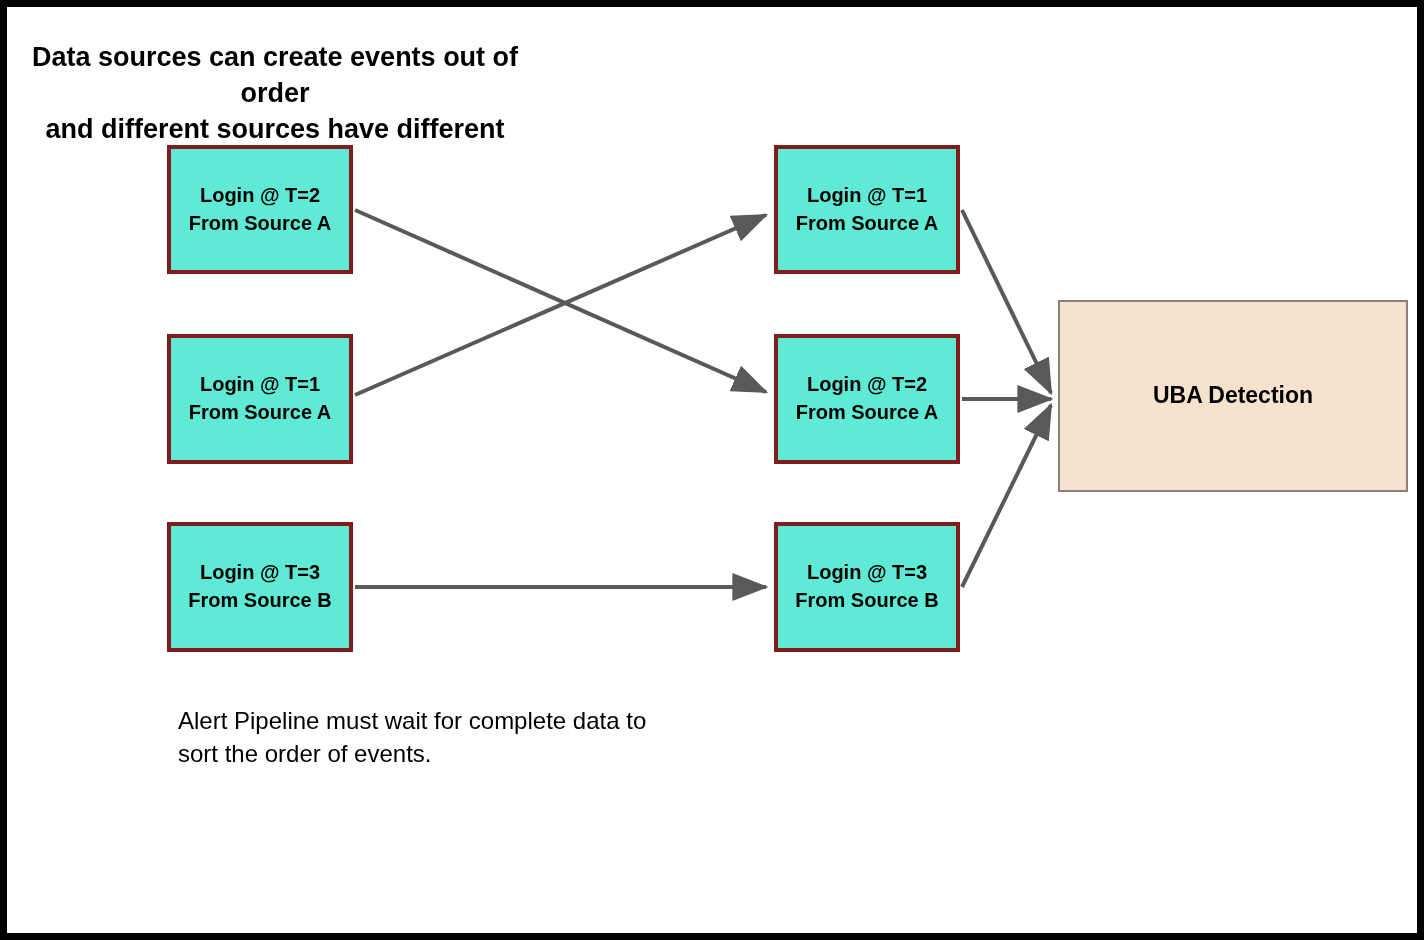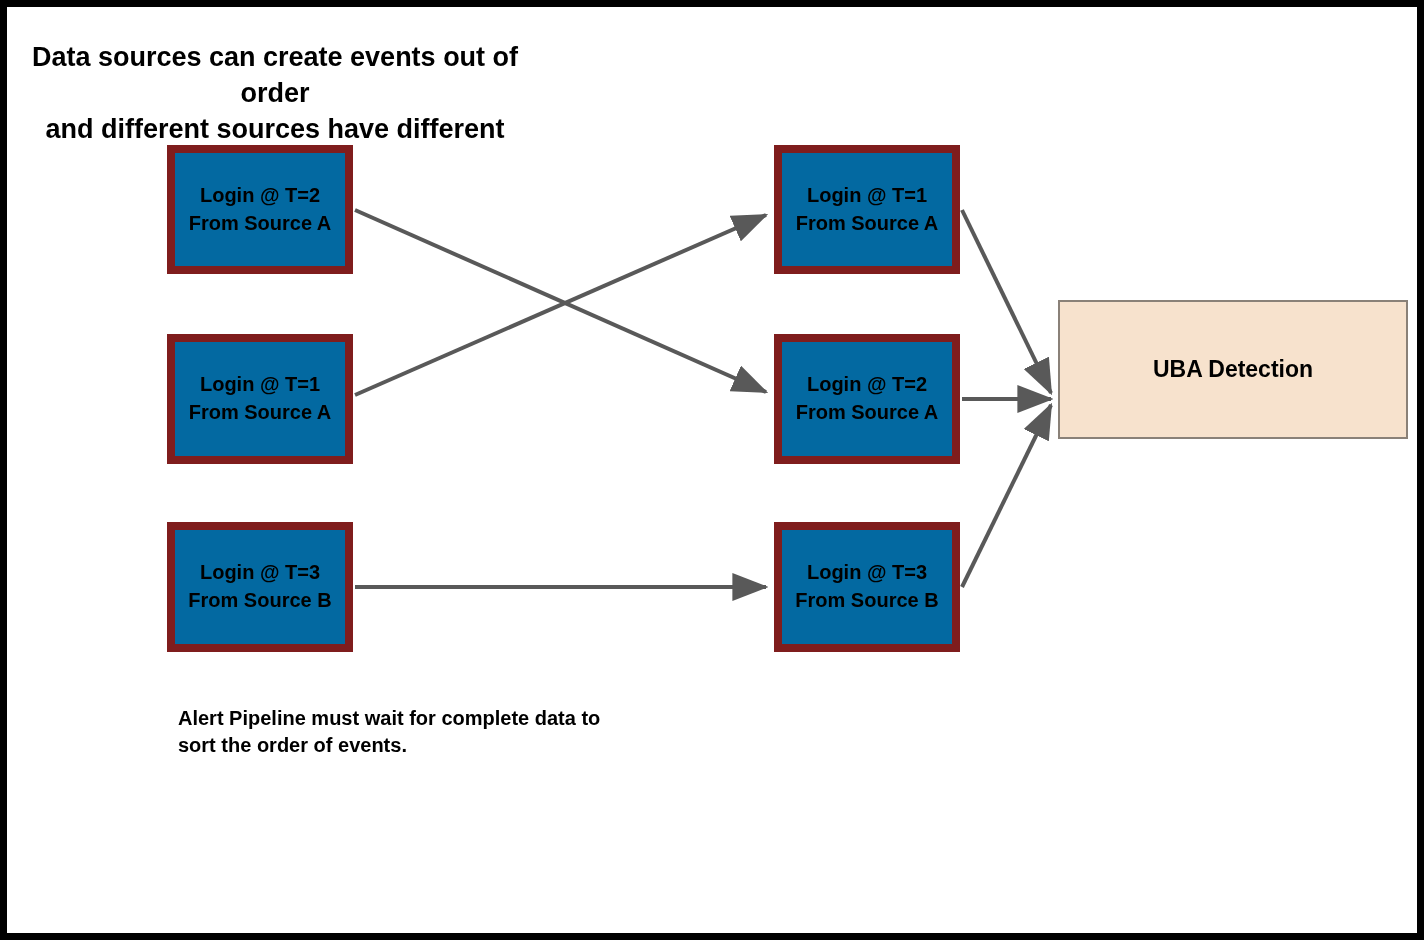--- a/index.html
+++ b/index.html
@@ -47,48 +47,48 @@
     box-sizing: border-box;
     display: flex;
     align-items: center;
     justify-content: center;
     text-align: center;
     font-weight: bold;
     color: #000000;
     white-space: pre-line;
   }
   .node-event {
-    background: #0369a1;
-    border: 8px solid #7f1d1d;
+    background: #5eead4;
+    border: 4px solid #7f1d1d;
     font-size: 20px;
     line-height: 1.38;
   }
   .node-detection {
     background: #f7e2cd;
     border: 2px solid #8a8178;
     font-size: 23px;
     line-height: 1.3;
   }
 
   
   #node-left-0  { left: 160px; top: 138px; width: 186px; height: 129px; }
   #node-left-1  { left: 160px; top: 327px; width: 186px; height: 130px; }
   #node-left-2  { left: 160px; top: 515px; width: 186px; height: 130px; }
   
   #node-right-0 { left: 767px; top: 138px; width: 186px; height: 129px; }
   #node-right-1 { left: 767px; top: 327px; width: 186px; height: 130px; }
   #node-right-2 { left: 767px; top: 515px; width: 186px; height: 130px; }
   
-  #node-detection { left: 1051px; top: 293px; width: 350px; height: 139px; }
+  #node-detection { left: 1051px; top: 293px; width: 350px; height: 192px; }
 
   
   .note {
     position: absolute;
-    font-weight: bold;
-    font-size: 20px;
+    font-weight: normal;
+    font-size: 24px;
     line-height: 1.37;
     color: #000000;
     white-space: pre-line;
     text-align: left;
   }
   #note-0 { left: 171px; top: 698px; width: 470px; }
   #note-1 { left: 171px; top: 771px; width: 470px; }
 </style>
 </head>
 <body>

